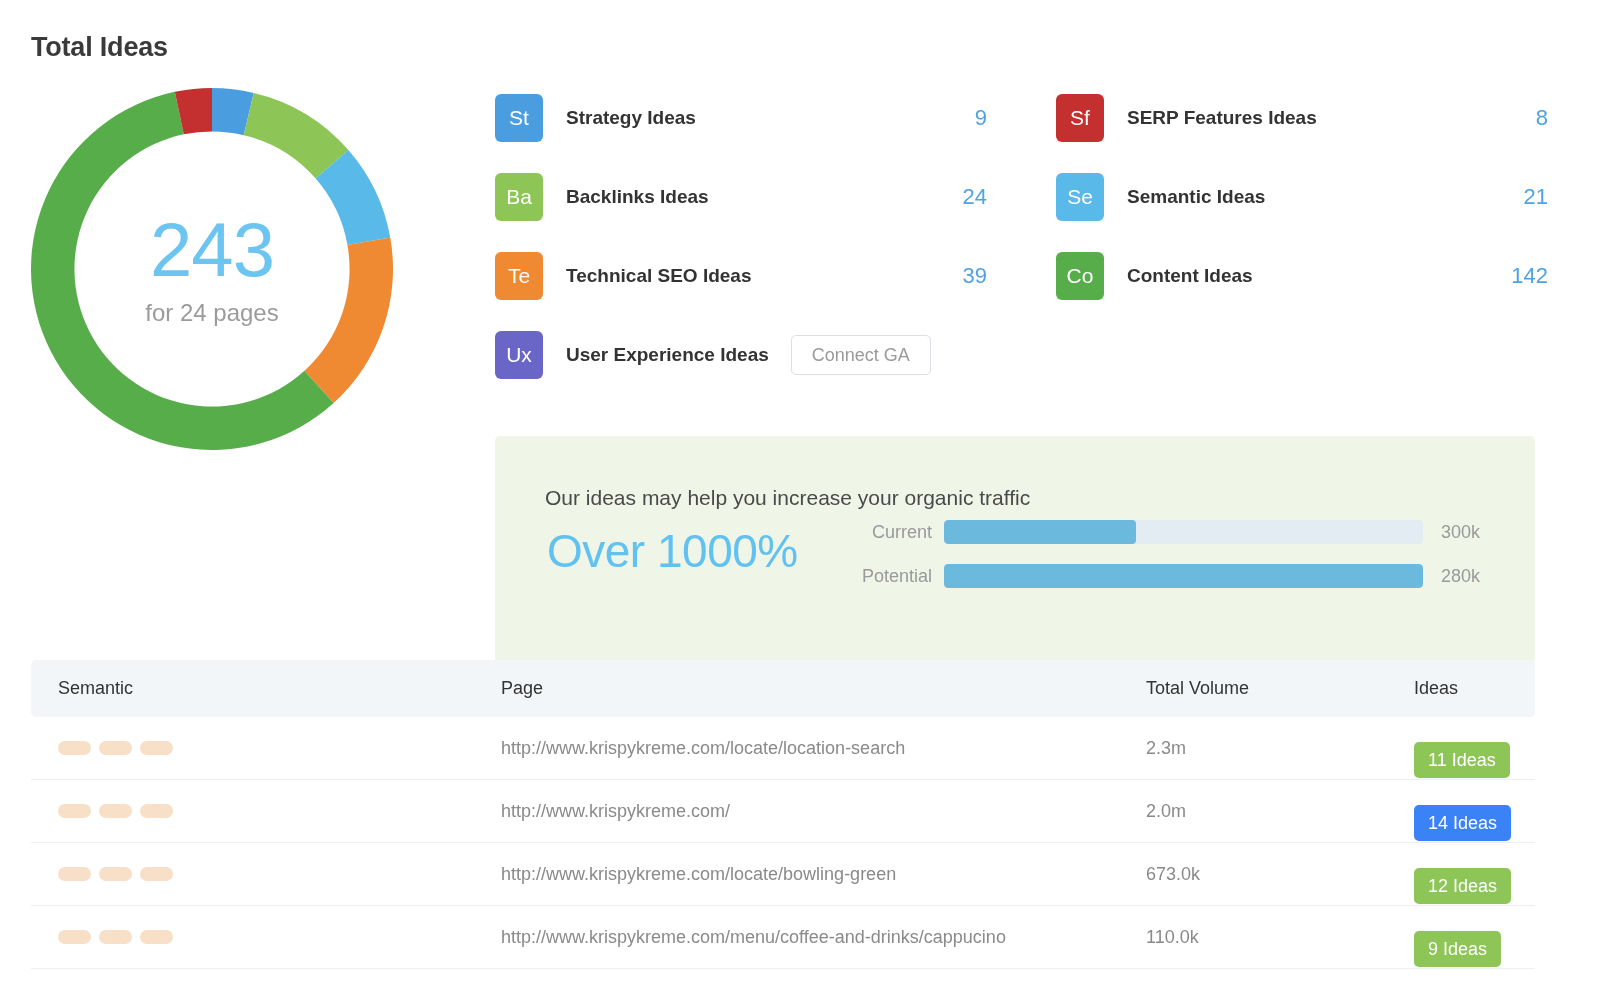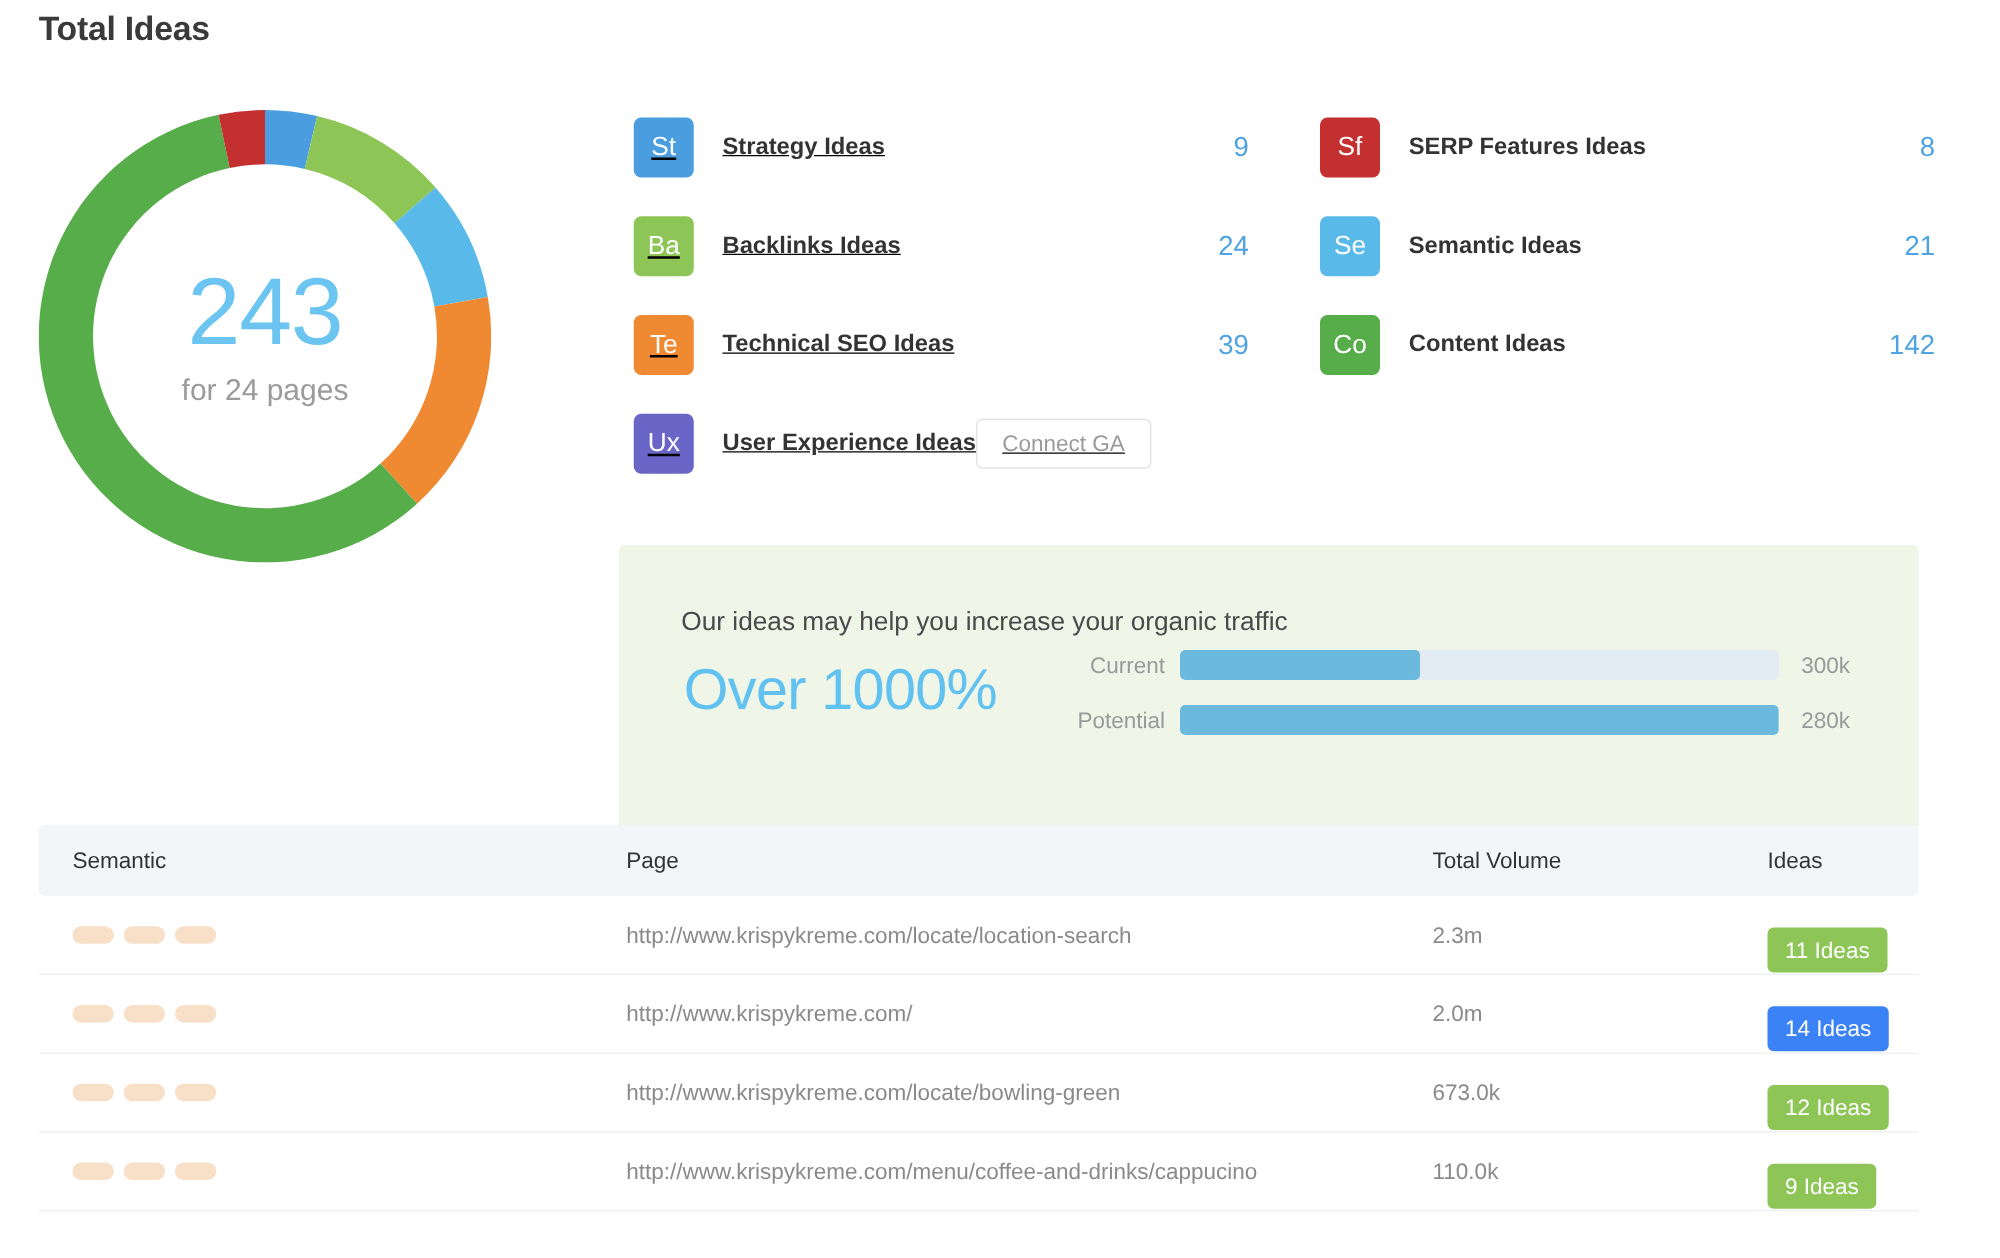--- a/index.html
+++ b/index.html
@@ -8,21 +8,21 @@
     height: 1006px;
     background: #ffffff;
     font-family: "Liberation Sans", sans-serif;
     overflow: hidden;
   }
   .page { position: relative; width: 1600px; height: 1006px; }
 
   
   .page-title {
     position: absolute;
-    left: 31px; top: 8px;
+    left: 31px; top: 32px;
     font-size: 27px;
     font-weight: bold;
     color: #3a3a3a;
     letter-spacing: -0.2px;
   }
 
   
   .donut-wrap {
     position: absolute;
     left: 31px; top: 88px;
@@ -53,21 +53,21 @@
   .legend {
     position: absolute;
     left: 495px; top: 94px;
     width: 1060px;
   }
   .legend-col {
     position: absolute;
     top: 0;
     width: 492px;
   }
-  .legend-col.left  { left: 12px; text-decoration: underline; }
+  .legend-col.left  { left: 0px; }
   .legend-col.right { left: 561px; }
 
   .legend-row {
     position: relative;
     height: 48px;
     margin-bottom: 31px;
     display: flex;
     align-items: center;
   }
   .tile {
@@ -87,20 +87,21 @@
   }
   .legend-value {
     position: absolute;
     right: 0;
     font-size: 22px;
     color: #4ea3e0;
     font-weight: 400;
   }
 
   .connect-ga {
+    margin-left: 22px;
     border: 1px solid #dcdfe3;
     border-radius: 5px;
     background: #fff;
     color: #9a9a9a;
     font-size: 18px;
     font-family: "Liberation Sans", sans-serif;
     padding: 10px 20px;
     line-height: 1;
     cursor: pointer;
     white-space: nowrap;

